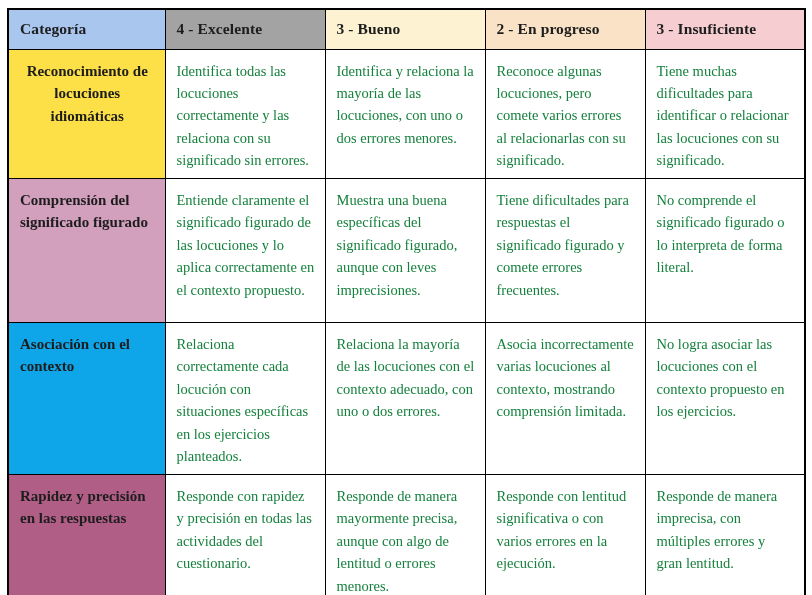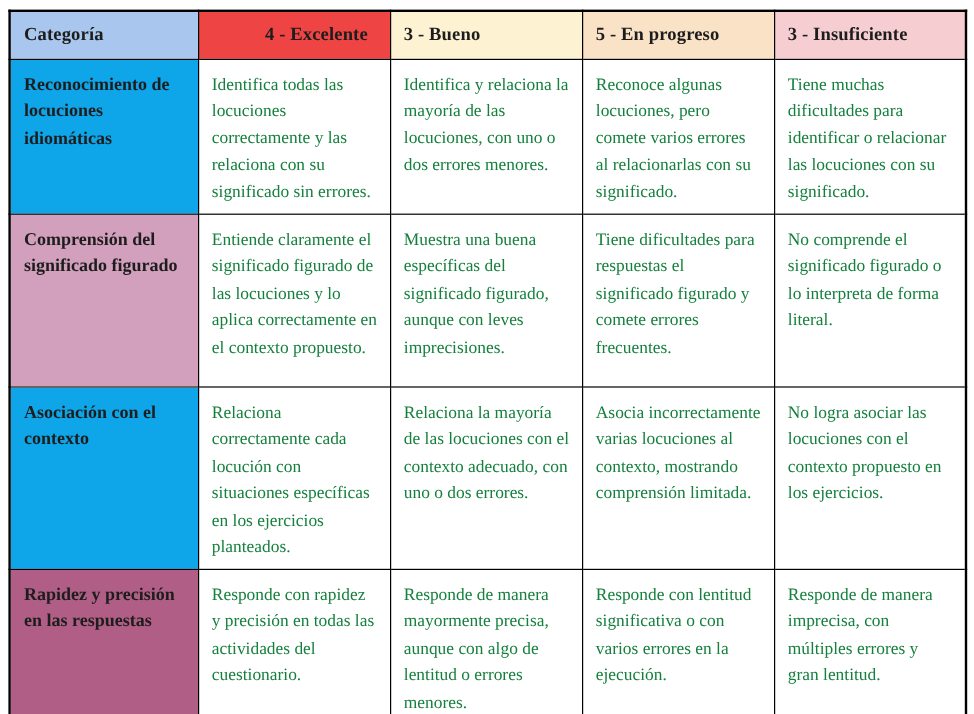--- a/index.html
+++ b/index.html
@@ -65,29 +65,29 @@
     <colgroup>
       <col class="cat-col">
       <col class="level-col">
       <col class="level-col">
       <col class="level-col">
       <col class="level-col">
     </colgroup>
     <thead>
       <tr class="header-row">
         <th style="background-color: rgb(169, 199, 238);">Categoría</th>
-        <th style="background-color: #ef4444; text-align: right;">4 - Excelente</th>
+        <th style="background-color: #a3a3a3;">4 - Excelente</th>
         <th style="background-color: rgb(253, 242, 210);">3 - Bueno</th>
-        <th style="background-color: rgb(249, 226, 198);">5 - En progreso</th>
+        <th style="background-color: rgb(249, 226, 198);">2 - En progreso</th>
         <th style="background-color: rgb(246, 206, 210);">3 - Insuficiente</th>
       </tr>
     </thead>
     <tbody>
       <tr class="row-0">
-        <td class="category" style="background-color: #0ea5e9;">Reconocimiento de locuciones idiomáticas</td>
+        <td class="category" style="background-color: #fde047; text-align: center;">Reconocimiento de locuciones idiomáticas</td>
         <td class="desc">Identifica todas las locuciones correctamente y las relaciona con su significado sin errores.</td>
         <td class="desc">Identifica y relaciona la mayoría de las locuciones, con uno o dos errores menores.</td>
         <td class="desc">Reconoce algunas locuciones, pero comete varios errores al relacionarlas con su significado.</td>
         <td class="desc">Tiene muchas dificultades para identificar o relacionar las locuciones con su significado.</td>
       </tr>
       <tr class="row-1">
         <td class="category" style="background-color: rgb(210, 159, 188);">Comprensión del significado figurado</td>
         <td class="desc">Entiende claramente el significado figurado de las locuciones y lo aplica correctamente en el contexto propuesto.</td>
         <td class="desc">Muestra una buena específicas del significado figurado, aunque con leves imprecisiones.</td>
         <td class="desc">Tiene dificultades para respuestas el significado figurado y comete errores frecuentes.</td>

